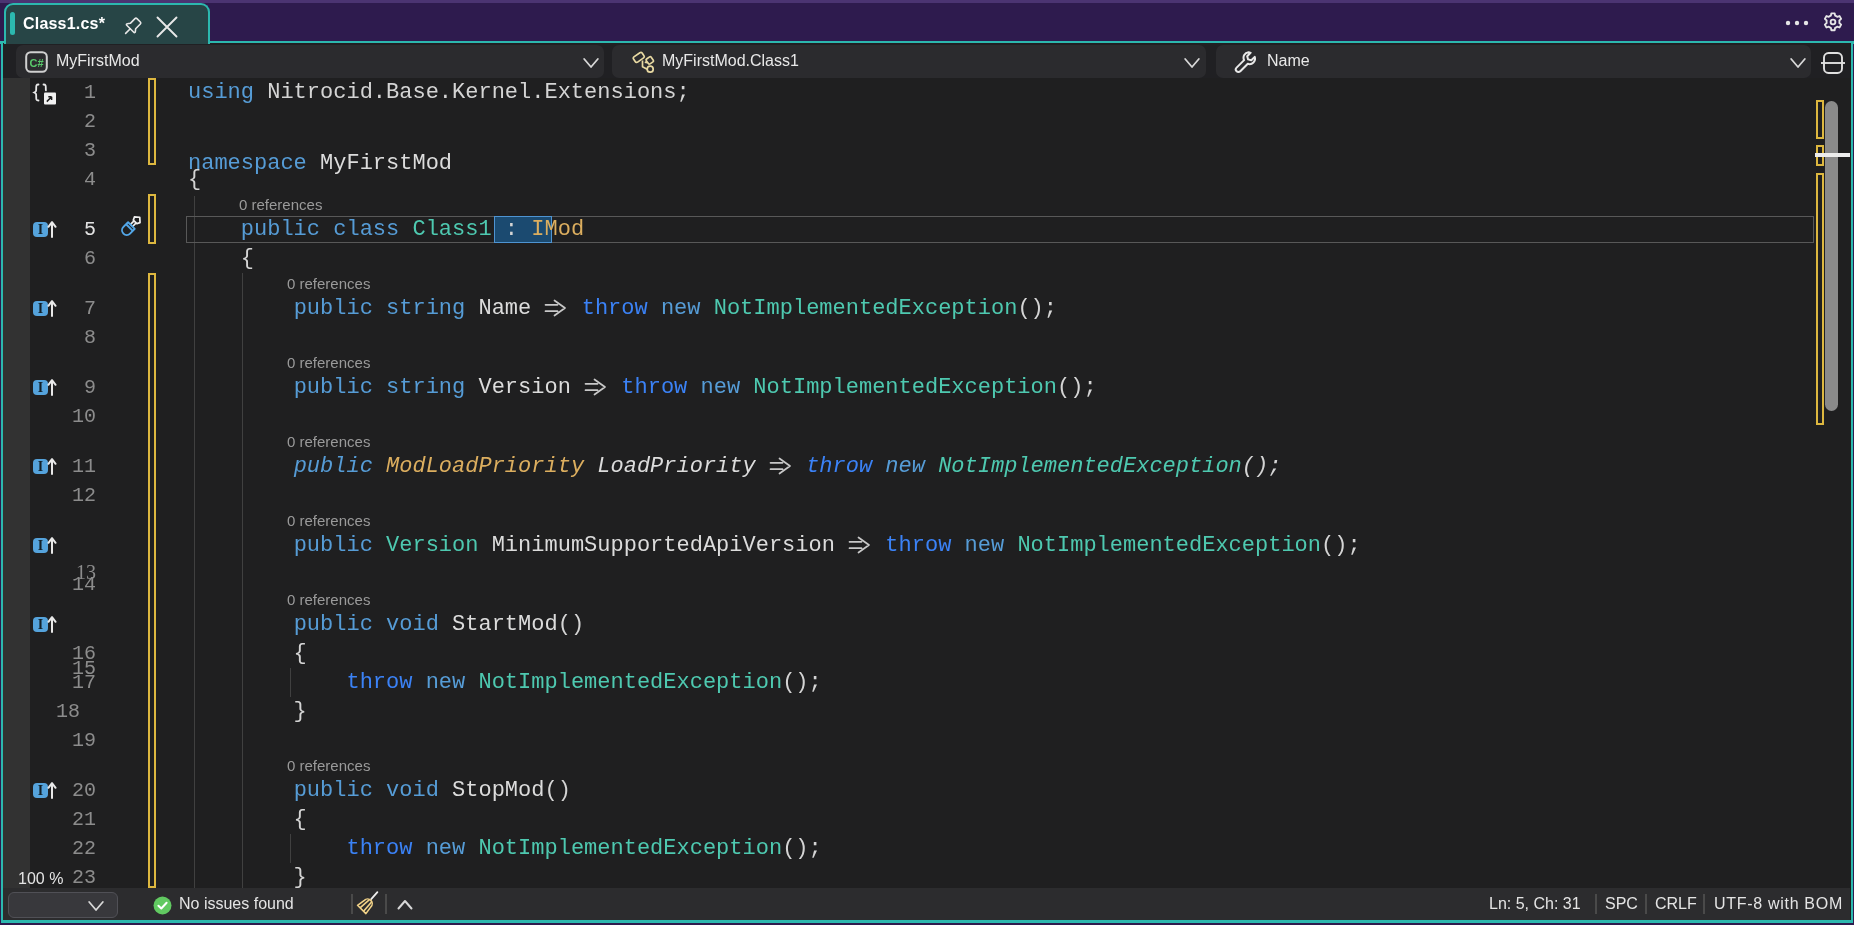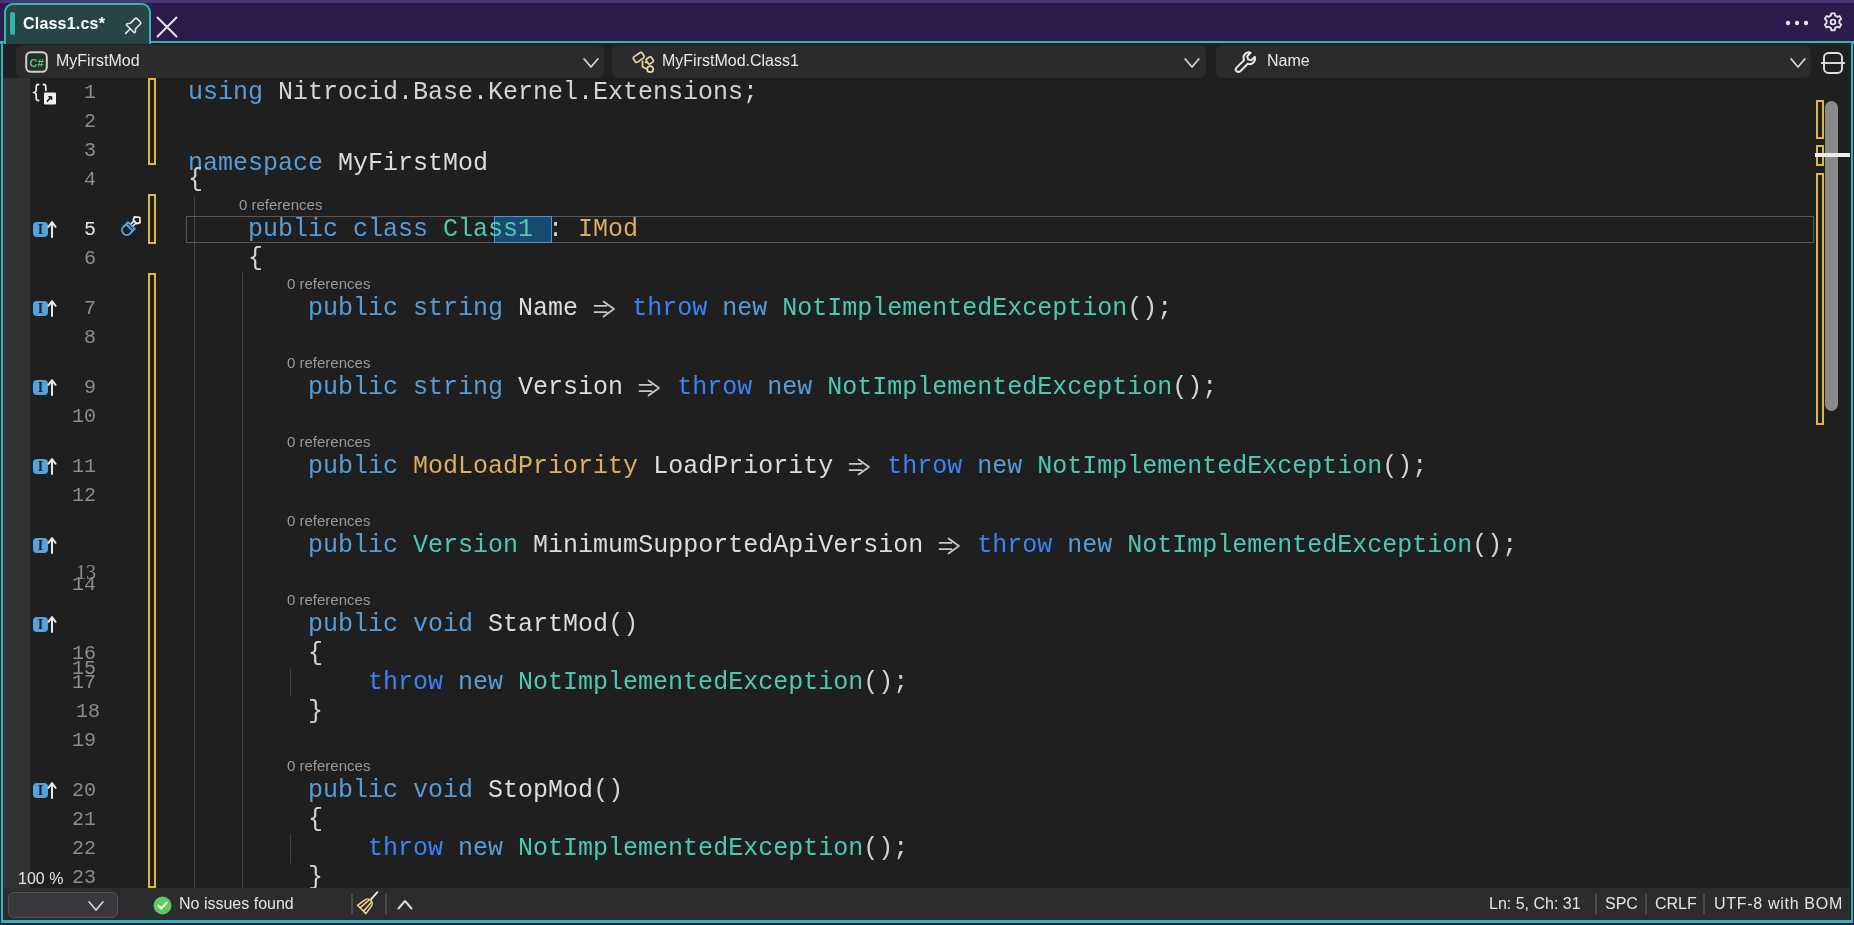--- a/index.html
+++ b/index.html
@@ -2,34 +2,34 @@
 <html><head>
 <meta charset="utf-8">
 <style>
   * { margin:0; padding:0; box-sizing:border-box; }
   html,body { width:1854px; height:925px; overflow:hidden; background:#2E1B4E; }
   body { position:relative; font-family:"Liberation Sans", sans-serif; }
   .abs { position:absolute; }
   .titlebar { left:0; top:0; width:1854px; height:41px; background:#2E1B4E; }
   .titlebar-top { left:0; top:0; width:1854px; height:3px; background:#4B3472; }
   .tealline { left:0; top:41px; width:1854px; height:3px; background:#2CB8AF; }
-  .tab { left:4px; top:3px; width:147px; height:41px; background:#274546;
+  .tab { left:4px; top:3px; width:206px; height:41px; background:#274546;
          border:2px solid #2CB8AF; border-bottom:none; border-radius:9px 9px 0 0; z-index:5; }
   .tab-accent { left:4px; top:7px; width:5px; height:23px; background:#2CB8AF; border-radius:3px; }
   .tab-label { left:17px; top:10px; font-size:16px; font-weight:bold; color:#FFFFFF; letter-spacing:0.2px; }
   .pane { left:1px; top:41px; width:1852px; height:882px; border:2px solid #2CB8AF; border-bottom-width:3px; background:#1F1F20; }
   .navbar { left:3px; top:43px; width:1847px; height:35px; background:#202023; }
   .combo { position:absolute; top:45px; height:33px; background:#2B2B2E; border-radius:7px; }
   .combo-label { position:absolute; font-size:16px; color:#E8E8E8; }
   .editor-bg { left:3px; top:78px; width:1847px; height:810px; background:#1F1F20; }
   .glyphmargin { left:3px; top:78px; width:27px; height:810px; background:#323232; }
   .linenum { position:absolute; width:64px; text-align:right;
              font-family:"Liberation Mono", monospace; font-size:20px; color:#8C8C8C; }
   .row { position:absolute; left:188px; white-space:pre; height:29px;
-         font-family:"Liberation Mono", monospace; font-size:25px; line-height:29px; color:#D4D4D4; }
+         font-family:"Liberation Mono", monospace; font-size:22px; line-height:29px; color:#D4D4D4; }
   .cl { position:absolute; font-size:15px; line-height:21px; color:#9A9A9A; }
   .kw { color:#569CD6; } .ctl { color:#3b82f6; } .typ { color:#4EC9B0; }
   .gold { color:#DCAE5F; } .id { color:#DCDCDC; }
   .arr { display:inline-block; width:24px; text-align:center; }
   .changebar { position:absolute; left:148px; width:8px; border:2px solid #DDB73F; }
   .guide { position:absolute; width:1px; background:#404040; }
   .curline { left:186px; top:216px; width:1628px; height:27px; border:1px solid #585858; }
   .selbox { left:494px; top:216px; width:58px; height:27px; background:#1B4A70; border:1.5px solid #4E94D2; }
   .glyph-impl { position:absolute; left:33px; width:15px; height:15px; background:#55A3DC; border-radius:4px;
                 color:#132028; font-family:"Liberation Serif", serif; font-weight:bold; font-size:14px;
@@ -152,38 +152,38 @@
       </svg></span> <span class="ctl">throw</span> <span class="kw">new</span> <span class="typ">NotImplementedException</span>();</div>
   <div class="abs linenum" style="left:32px; top:322.5px; line-height:29px;">8</div>
   <div class="abs cl" style="left:287px; top:351.5px;">0 references</div>
   <div class="abs linenum" style="left:32px; top:372.5px; line-height:29px;">9</div>
   <div class="row" style="top:372.5px;">        <span class="kw">public</span> <span class="kw">string</span> <span class="id">Version</span> <span class="arr"><svg width="24" height="18" viewBox="0 0 24 18" style="vertical-align:-3px;">
         <path d="M1.5 5.8 H13.5 M1.5 12.2 H13.5 M10.5 1.5 L21 9 L10.5 16.5" stroke="#C8C8C8" stroke-width="1.7" fill="none" stroke-linejoin="round" stroke-linecap="round"></path>
       </svg></span> <span class="ctl">throw</span> <span class="kw">new</span> <span class="typ">NotImplementedException</span>();</div>
   <div class="abs linenum" style="left:32px; top:401.5px; line-height:29px;">10</div>
   <div class="abs cl" style="left:287px; top:430.5px;">0 references</div>
   <div class="abs linenum" style="left:32px; top:451.5px; line-height:29px;">11</div>
-  <div class="row" style="top:451.5px;">        <span class="kw">public</span> <span class="gold">ModLoadPriority</span> <span class="id">LoadPriority</span> <span class="arr"><svg width="24" height="18" viewBox="0 0 24 18" style="vertical-align:-3px;">
+  <div class="row" style="top:451.5px;font-style:italic;">        <span class="kw">public</span> <span class="gold">ModLoadPriority</span> <span class="id">LoadPriority</span> <span class="arr"><svg width="24" height="18" viewBox="0 0 24 18" style="vertical-align:-3px;">
         <path d="M1.5 5.8 H13.5 M1.5 12.2 H13.5 M10.5 1.5 L21 9 L10.5 16.5" stroke="#C8C8C8" stroke-width="1.7" fill="none" stroke-linejoin="round" stroke-linecap="round"></path>
       </svg></span> <span class="ctl">throw</span> <span class="kw">new</span> <span class="typ">NotImplementedException</span>();</div>
   <div class="abs linenum" style="left:32px; top:480.5px; line-height:29px;">12</div>
   <div class="abs cl" style="left:287px; top:509.5px;">0 references</div>
   <div class="abs linenum" style="left:32px; top:558px; line-height:29px;font-family:Liberation Serif, serif;">13</div>
   <div class="row" style="top:530.5px;">        <span class="kw">public</span> <span class="typ">Version</span> <span class="id">MinimumSupportedApiVersion</span> <span class="arr"><svg width="24" height="18" viewBox="0 0 24 18" style="vertical-align:-3px;">
         <path d="M1.5 5.8 H13.5 M1.5 12.2 H13.5 M10.5 1.5 L21 9 L10.5 16.5" stroke="#C8C8C8" stroke-width="1.7" fill="none" stroke-linejoin="round" stroke-linecap="round"></path>
       </svg></span> <span class="ctl">throw</span> <span class="kw">new</span> <span class="typ">NotImplementedException</span>();</div>
   <div class="abs linenum" style="left:32px; top:559.5px; line-height:29px;margin-top:10px;">14</div>
   <div class="abs cl" style="left:287px; top:588.5px;">0 references</div>
   <div class="abs linenum" style="left:32px; top:609.5px; line-height:29px;margin-top:44px;">15</div>
   <div class="row" style="top:609.5px;">        <span class="kw">public</span> <span class="kw">void</span> <span class="id">StartMod</span>()</div>
   <div class="abs linenum" style="left:32px; top:638.5px; line-height:29px;">16</div>
   <div class="row" style="top:638.5px;">        {</div>
   <div class="abs linenum" style="left:32px; top:667.5px; line-height:29px;">17</div>
   <div class="row" style="top:667.5px;">            <span class="ctl">throw</span> <span class="kw">new</span> <span class="typ">NotImplementedException</span>();</div>
-  <div class="abs linenum" style="left:36px; top:696.5px; line-height:29px;font-family:Liberation Mono, monospace;">18</div>
+  <div class="abs linenum" style="left:16px; top:696.5px; line-height:29px;font-family:Liberation Mono, monospace;">18</div>
   <div class="row" style="top:696.5px;">        }</div>
   <div class="abs linenum" style="left:32px; top:725.5px; line-height:29px;">19</div>
   <div class="abs cl" style="left:287px; top:754.5px;">0 references</div>
   <div class="abs linenum" style="left:32px; top:775.5px; line-height:29px;">20</div>
   <div class="row" style="top:775.5px;">        <span class="kw">public</span> <span class="kw">void</span> <span class="id">StopMod</span>()</div>
   <div class="abs linenum" style="left:32px; top:804.5px; line-height:29px;">21</div>
   <div class="row" style="top:804.5px;">        {</div>
   <div class="abs linenum" style="left:32px; top:833.5px; line-height:29px;">22</div>
   <div class="row" style="top:833.5px;">            <span class="ctl">throw</span> <span class="kw">new</span> <span class="typ">NotImplementedException</span>();</div>
   <div class="abs linenum" style="left:32px; top:862.5px; line-height:29px;">23</div>

